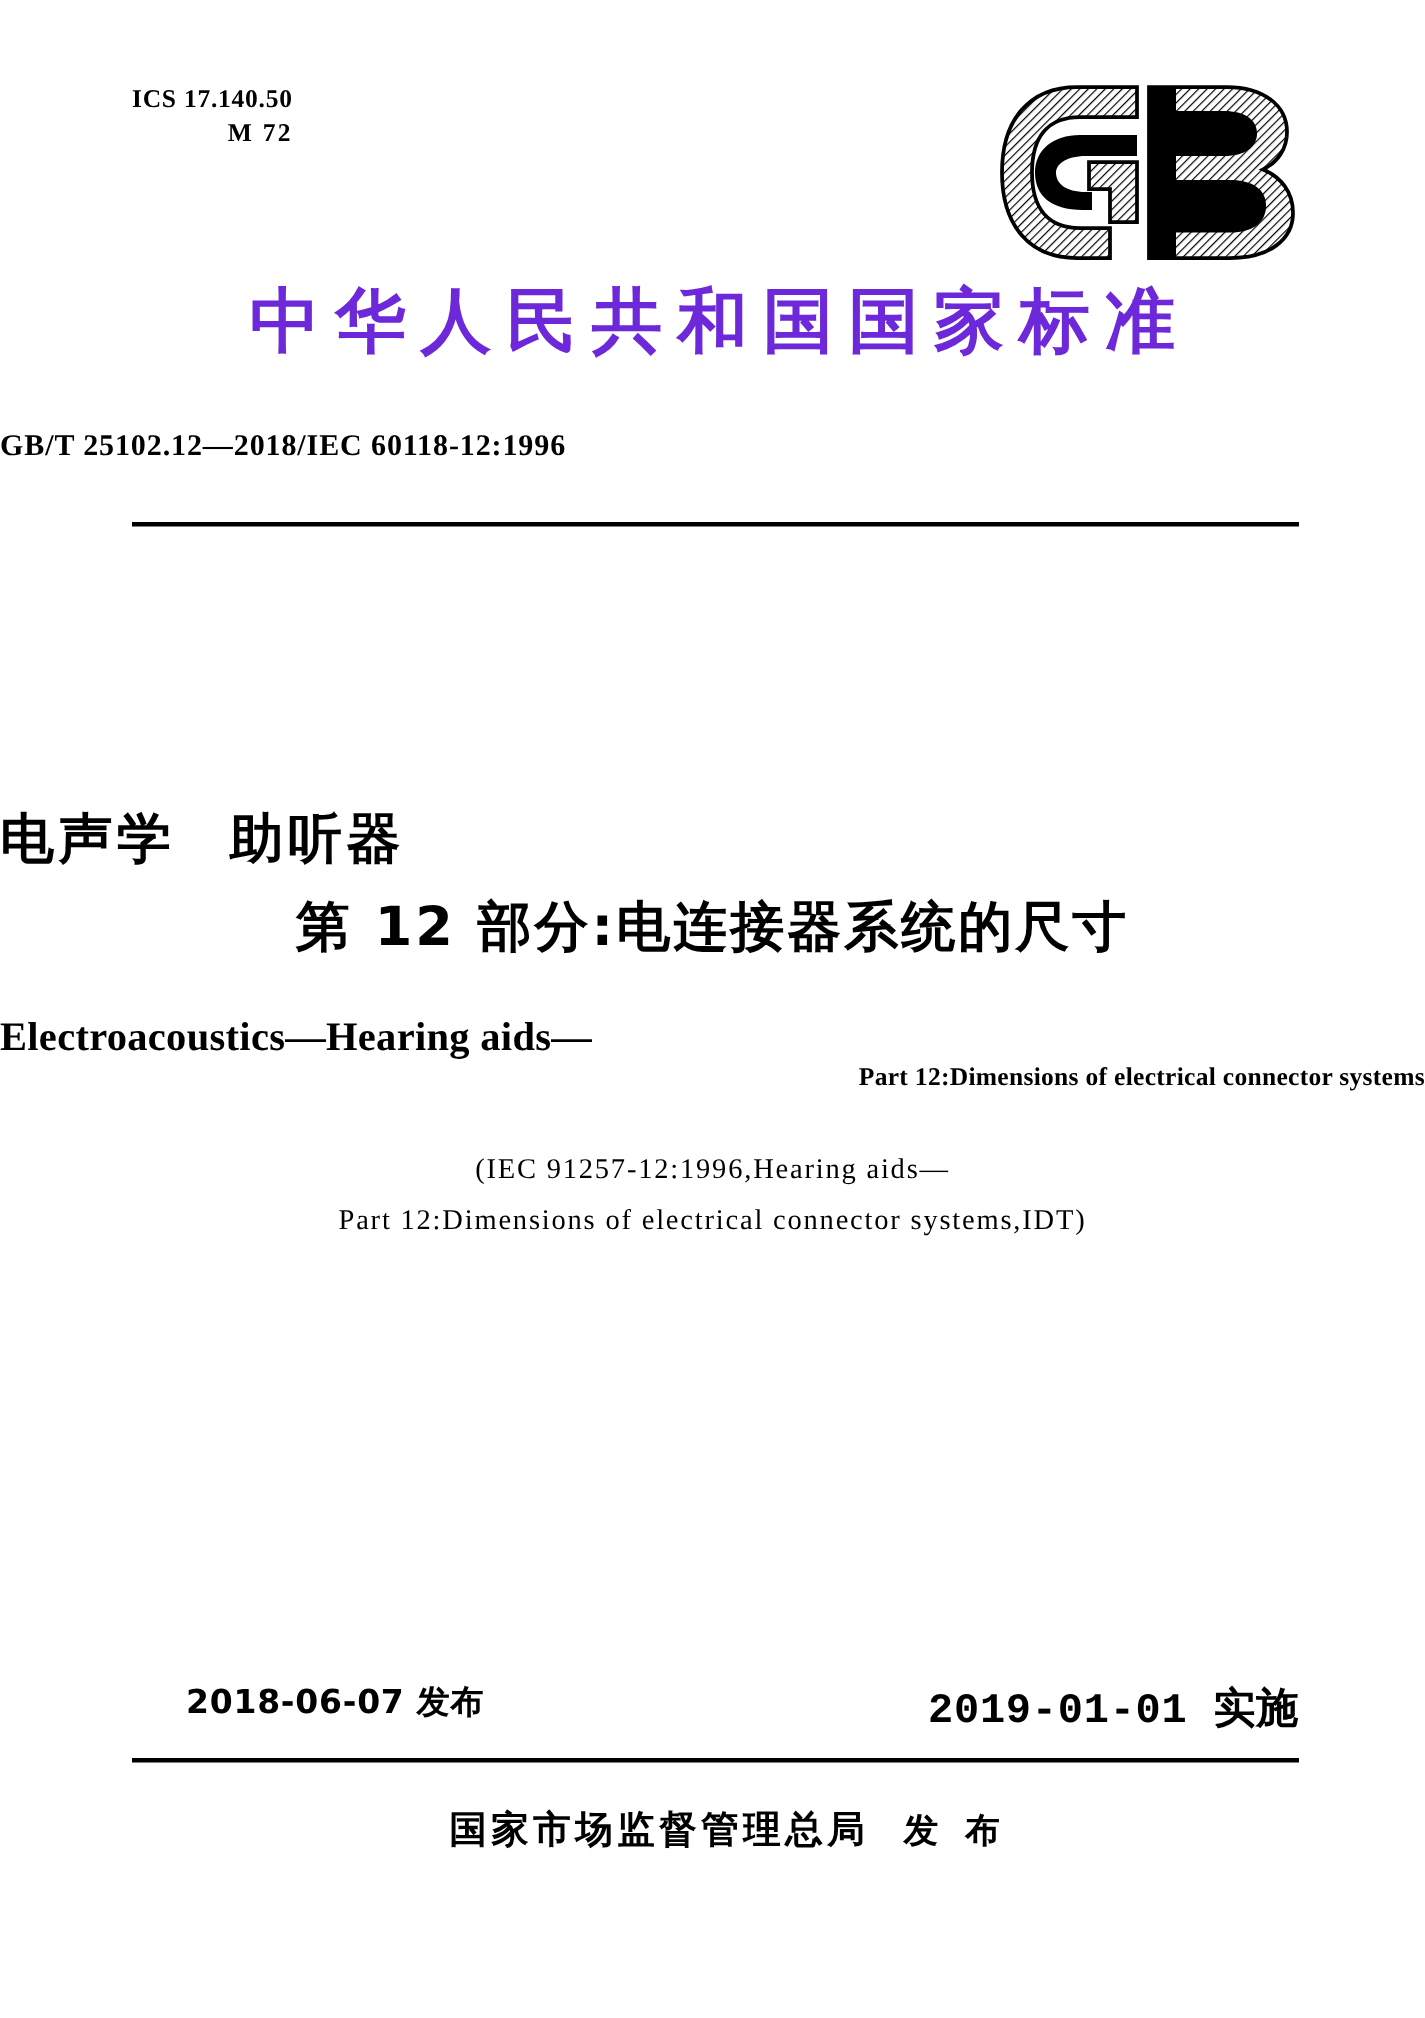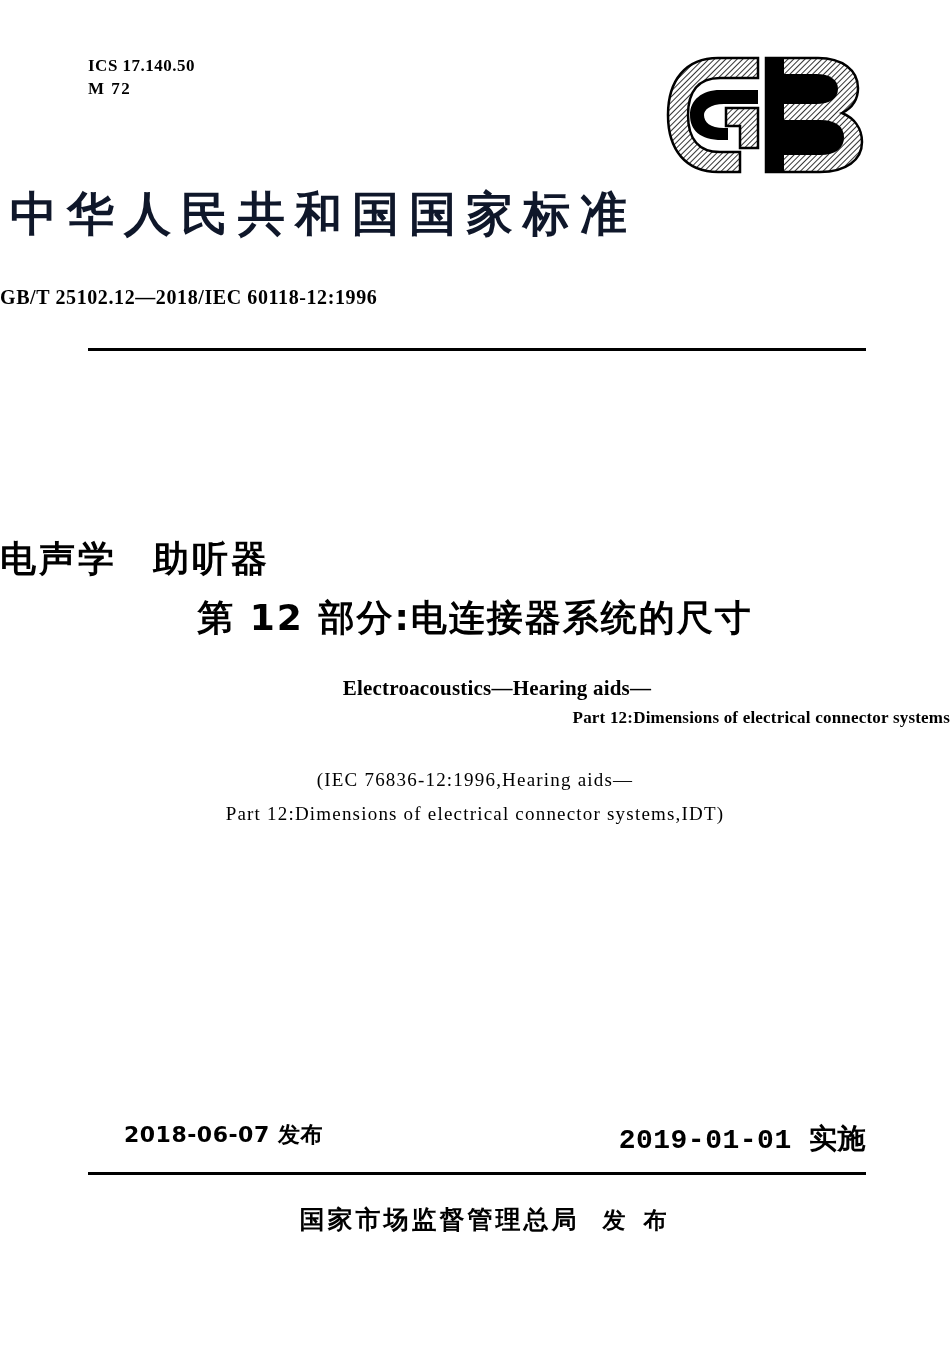--- a/index.html
+++ b/index.html
@@ -26,42 +26,43 @@
   .ics-block {
     position: absolute;
     left: 88px;
     top: 54px;
     font-family: "Liberation Serif", serif;
     font-weight: bold;
     font-size: 17px;
     line-height: 23px;
     letter-spacing: 0.5px;
   }
-  .ics-block .line2 { letter-spacing: 1.5px; }
+  .ics-block .line2 { letter-spacing: 1.5px; text-align: right; }
 
   
   .gb-logo {
     position: absolute;
     right: 84px;
     top: 56px;
     width: 200px;
     height: 118px;
   }
 
   
   .cn-header {
     position: absolute;
     left: 0; right: 0;
     top: 183px;
+    text-align: center;
     font-family: "DejaVu Sans", "Liberation Sans", sans-serif;
     font-weight: bold;
     font-size: 47px;
     letter-spacing: 10px;
     text-indent: 10px;
-    color: #0f172a;
+    color: #6d28d9;
   }
 
   
   .std-no {
     position: absolute;
     left: 0; right: 0;
     top: 286px;
     text-align: left;
     font-family: "Liberation Serif", serif;
     font-weight: bold;
@@ -107,26 +108,25 @@
     font-family: "DejaVu Sans", "Liberation Sans", sans-serif;
     font-weight: bold;
     font-size: 36px;
     letter-spacing: 2px;
   }
 
   .title-en1 {
     position: absolute;
     left: 0; right: 0;
     top: 676px;
-    text-align: center;
-    font-family: "Liberation Serif", serif;
-    font-weight: bold;
-    font-size: 21px;
+    text-align: left;
+    font-family: "Liberation Serif", serif;
+    font-weight: bold;
+    font-size: 27px;
     letter-spacing: 0.2px;
-    padding-left: 44px;
   }
   .title-en2 {
     position: absolute;
     left: 0; right: 0;
     top: 708px;
     text-align: right;
     font-family: "Liberation Serif", serif;
     font-weight: bold;
     font-size: 17px;
     letter-spacing: 0.2px;
@@ -240,21 +240,21 @@
   <div class="rule-top"></div>
 
   <div class="title-cn1">
     <span>电声学</span><span class="gap"></span><span>助听器</span>
   </div>
   <div class="title-cn2">第 12 部分:电连接器系统的尺寸</div>
 
   <div class="title-en1">Electroacoustics—Hearing aids—</div>
   <div class="title-en2">Part 12:Dimensions of electrical connector systems</div>
 
-  <div class="idt1">(IEC 76836-12:1996,Hearing aids—</div>
+  <div class="idt1">(IEC 91257-12:1996,Hearing aids—</div>
   <div class="idt2">Part 12:Dimensions of electrical connector systems,IDT)</div>
 
   <div class="date-left">2018-06-07 发布</div>
   <div class="date-right">2019-01-01 实施</div>
 
   <div class="rule-bottom"></div>
 
   <div class="issuer">
     <span class="issuer-names">
       <div>国家市场监督管理总局</div>

